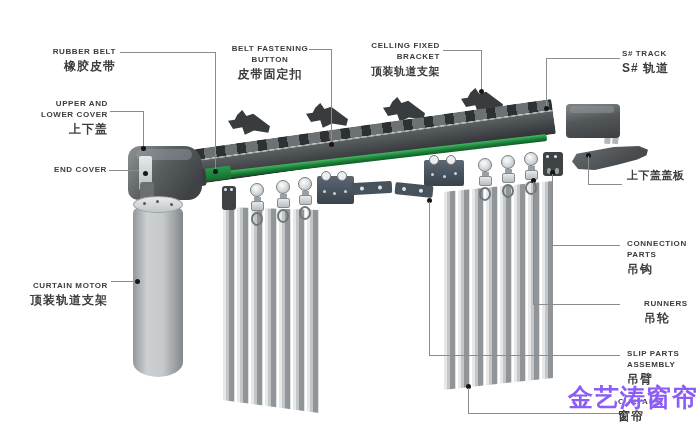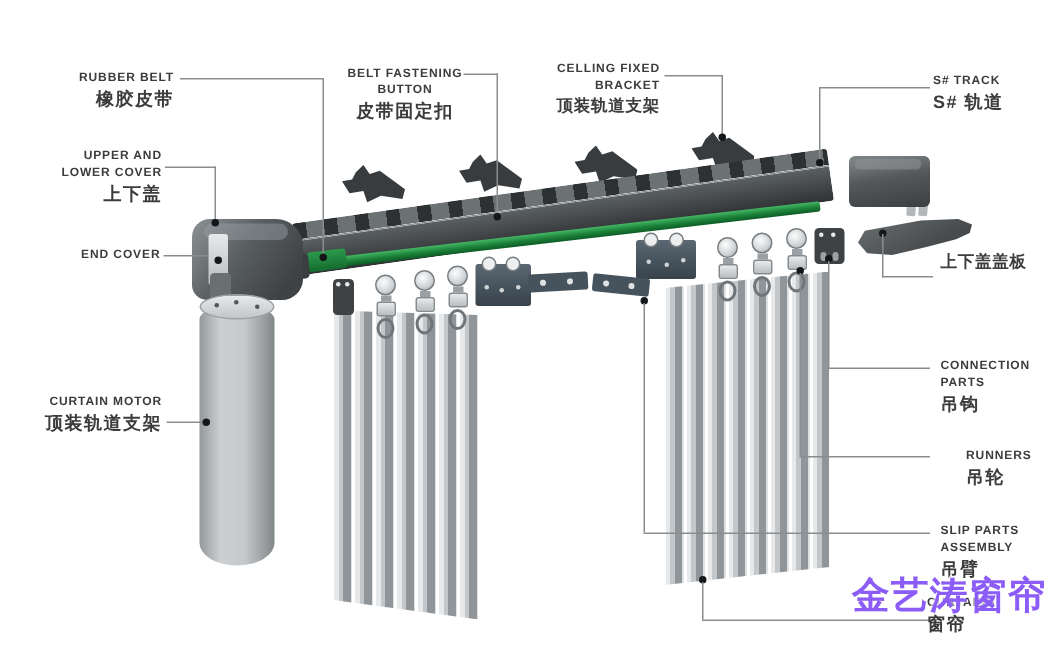--- a/index.html
+++ b/index.html
@@ -263,21 +263,21 @@
     <div class="en">UPPER AND LOWER COVER</div>
     <div class="zh">上下盖</div>
   </div>
   <div class="lbl" style="left:622px;top:48px;width:75px;">
     <div class="en">S# TRACK</div>
     <div class="zh">S# 轨道</div>
   </div>
   <div class="lbl r" style="left:10px;top:164px;width:97px;">
     <div class="en">END COVER</div>
   </div>
-  <div class="lbl r" style="left:10px;top:262px;width:98px;">
+  <div class="lbl r" style="left:10px;top:280px;width:98px;">
     <div class="en">CURTAIN MOTOR</div>
     <div class="zh">顶装轨道支架</div>
   </div>
   <div class="lbl" style="left:627px;top:166px;width:70px;">
     <div class="zh zh-sm">上下盖盖板</div>
   </div>
   <div class="lbl" style="left:627px;top:238px;width:70px;">
     <div class="en">CONNECTION PARTS</div>
     <div class="zh">吊钩</div>
   </div>

